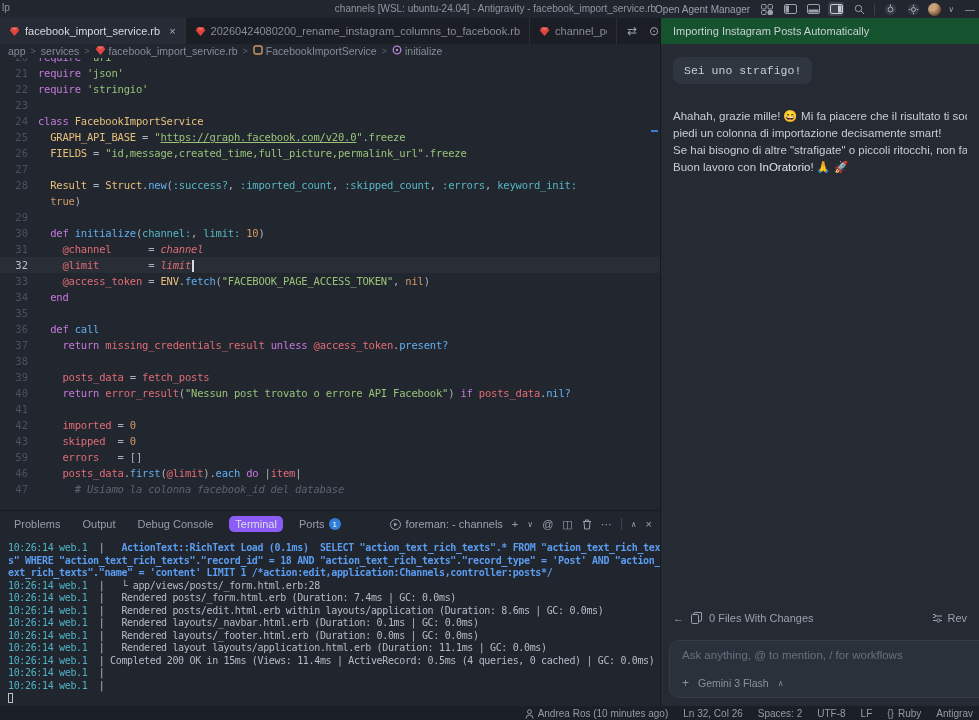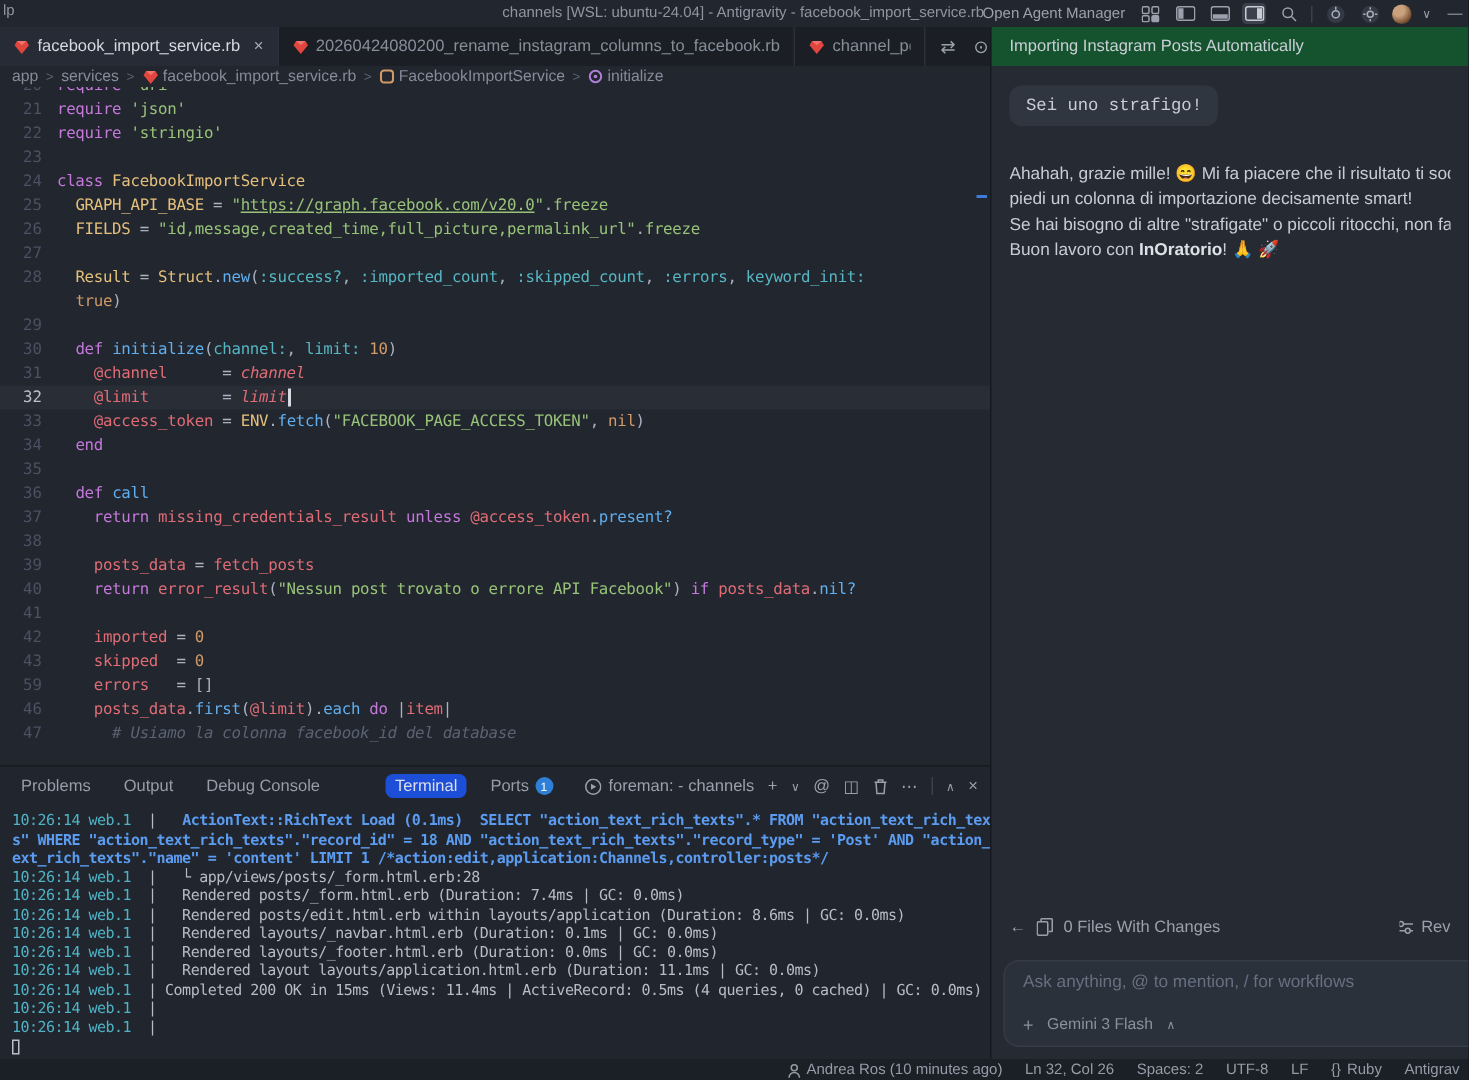--- a/index.html
+++ b/index.html
@@ -34,21 +34,21 @@
   .tab .close { margin-left:4px; color:#aab0ba; font-size:11px; }
   .tab.clip .tab-label { max-width:52px; overflow:hidden; }
   .tab-actions { margin-left:auto; display:flex; align-items:center; gap:12px; padding:0 10px;
     color:#9aa1ac; font-size:12px; }
   .tab-actions span { cursor:default; }
 
   
   .breadcrumbs { height:14px; display:flex; align-items:center; gap:5px; padding:0 8px;
     font-size:10.5px; color:#858c98; background:#22262f; flex:0 0 14px; white-space:nowrap; }
   .crumb-sep { color:#5d6570; font-size:9px; }
-  .bc-item { display:flex; align-items:center; gap:3px; }
+  .bc-item { display:flex; align-items:flex-start; gap:3px; }
 
   
   .editor { position:relative; flex:1; overflow:hidden; font-family:"DejaVu Sans Mono", monospace;
     font-size:10.5px; }
   .code-scroll { margin-top:-9px; }
   .code-row { display:flex; height:16px; line-height:16px; white-space:pre; }
   .code-row.active-line { background:rgba(255,255,255,0.035); }
   .gutter { width:38px; flex:0 0 38px; text-align:right; color:#495162; padding-right:10px; }
   .active-line .gutter { color:#b9c0cc; }
   .code-text { letter-spacing:-0.2px; }
@@ -61,41 +61,41 @@
   .cur { display:inline-block; width:1.5px; height:12px; background:#d6dae1;
     vertical-align:middle; margin-left:1px; }
   .overview { position:absolute; top:0; right:0; width:10px; height:100%; }
   .ov-marker { position:absolute; top:72px; right:2px; width:7px; height:2px; background:#3d7bd9; }
 
   
   .panel { flex:0 0 196px; background:#21252d; border-top:1px solid #171a20; display:flex; flex-direction:column; }
   .panel-header { height:26px; display:flex; align-items:center; padding:0 8px; gap:14px;
     font-size:11px; color:#969da8; flex:0 0 26px; }
   .ptab { display:flex; align-items:center; gap:4px; padding:2px 6px; border-radius:5px; white-space:nowrap; }
-  .ptab.active { background:#1d4ed8; color:#dbdfe6;margin-left:28px; }
+  .ptab.active { background:#8b5cf6; color:#dbdfe6; }
   .pbadge { background:#2f7fd6; color:#fff; font-size:8px; width:12px; height:12px; border-radius:50%;
     display:inline-flex; align-items:center; justify-content:center; }
   .panel-right { margin-left:auto; display:flex; align-items:center; gap:9px; color:#9aa1ac; font-size:11px; }
   .proc { display:flex; align-items:center; gap:5px; white-space:nowrap; }
   .pr-sep { width:1px; height:12px; background:#394050; }
   .terminal { flex:1; padding:5px 0 0 8px; font-family:"DejaVu Sans Mono", monospace;
     font-size:10px; letter-spacing:-0.35px; overflow:hidden; }
   .term-row { height:12.5px; line-height:12.5px; white-space:pre; }
   .tg-ts{color:#4fb3c6} .tg-tp{color:#b6bcc6} .tg-sql{color:#5b9cf0;font-weight:600}
   .term-cursor { display:inline-block; width:5px; height:10px; border:1px solid #b9c0ca; margin-top:1px; }
 
   
   .chat-col { flex:1; background:#262a33; border-left:1px solid #161920; position:relative; overflow:hidden; }
   .chat-header { height:26px; display:flex; align-items:center; padding:0 12px;
     font-size:11px; color:#c9ced6; background:#14532d; }
   .bubble { margin:13px 12px 0; background:#303640; border-radius:8px; padding:7px 11px;
     font-size:11.5px; color:#c7ccd5; width:fit-content; max-width:280px;font-family:Liberation Mono, monospace; }
   .assistant { margin:24px 12px 0; font-size:11.5px; color:#c7ccd5; line-height:17px; }
   .assistant div { white-space:nowrap; overflow:hidden; }
-  .brand { font-weight:bold; color:#dde1e8;text-align:center; }
+  .brand { font-weight:normal; color:#dde1e8;text-align:center; }
   .files-row { position:absolute; left:0; right:0; bottom:76px; height:24px; display:flex;
     align-items:center; gap:7px; padding:0 12px; font-size:11px; color:#9aa1ac; white-space:nowrap; }
   .files-row .right { margin-left:auto; display:flex; gap:5px; align-items:center; overflow:hidden; width:34px;justify-content:flex-end; }
   .chat-input { position:absolute; left:8px; right:-24px; bottom:8px; height:58px;
     background:#2b313b; border:1px solid #353c47; border-radius:10px; }
   .chat-input input { position:absolute; top:8px; left:12px; right:12px; background:transparent;
     border:none; outline:none; color:#c7ccd5; font-size:11.5px; font-family:"Liberation Sans",sans-serif; }
   .chat-input input::placeholder { color:#667080; }
   .model-row { position:absolute; left:12px; bottom:7px; display:flex; align-items:center; gap:9px;
     font-size:10.5px; color:#8a919c; }

